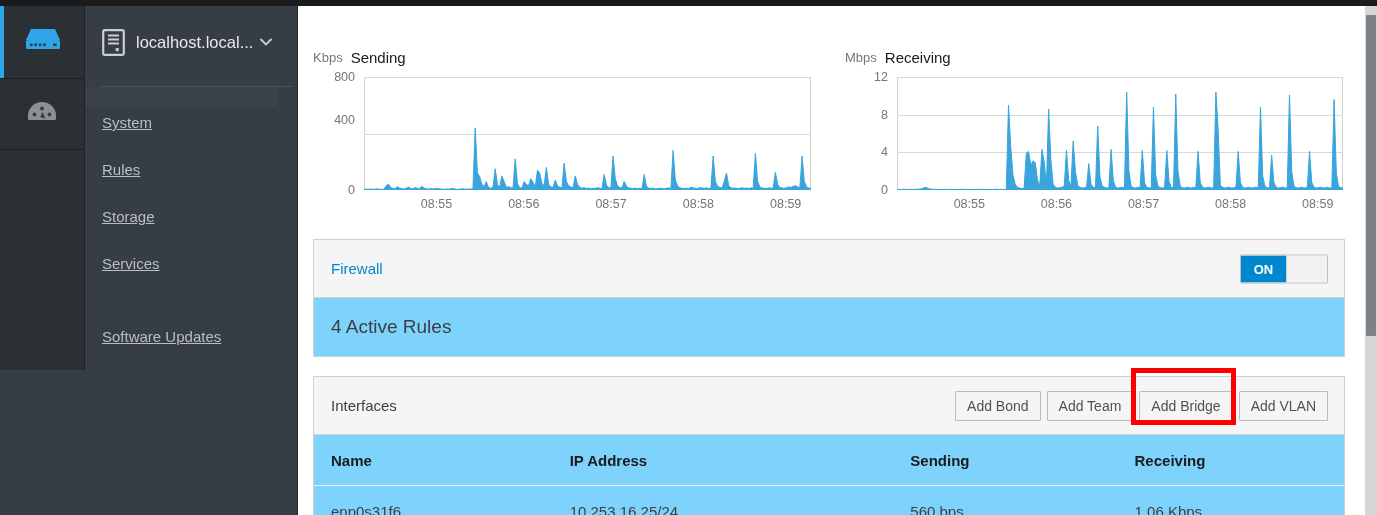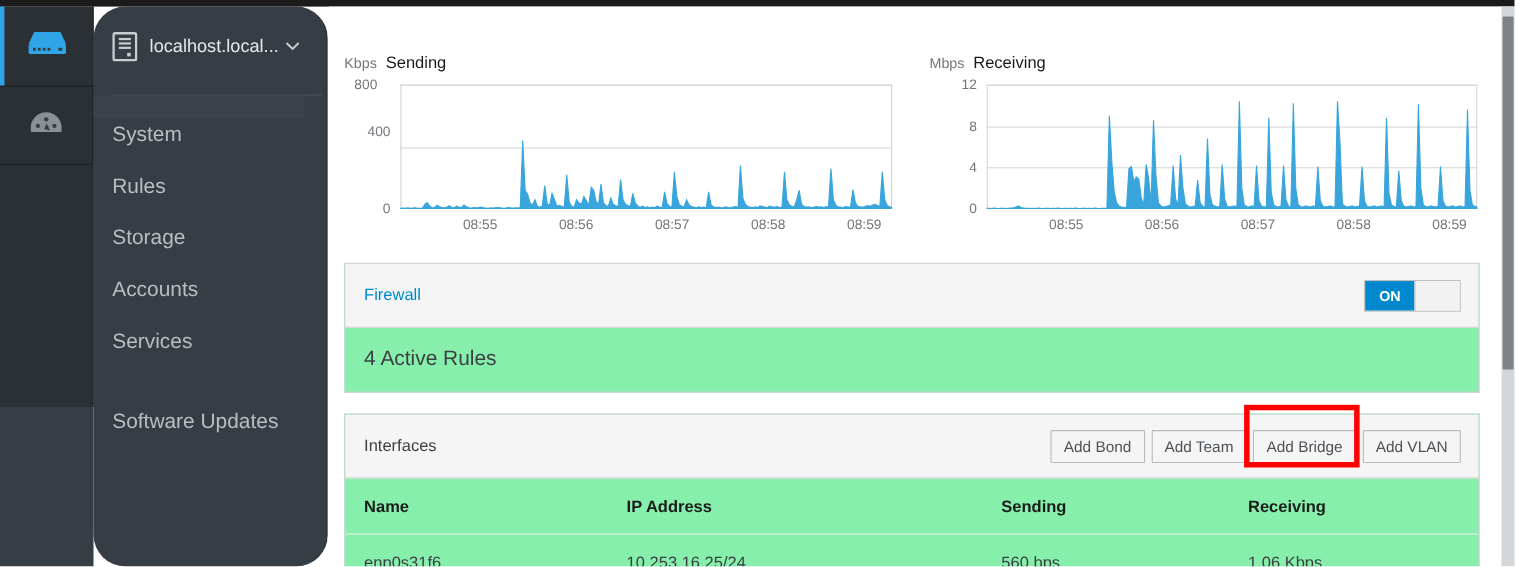--- a/index.html
+++ b/index.html
@@ -41,21 +41,20 @@
   .rail-cell-rest {
     top: 145px; height: 364px; background: #2b3035;
     border-right: 1px solid #1c2024;
   }
 
   
   .sidebar {
     position: absolute; left: 85px; top: 6px; width: 213px; height: 509px;
     background: #363d44;
     border-right: 1px solid #20262c;
-    border-radius: 29px;
   }
   .sidebar-header {
     position: absolute; left: 0; top: 0; width: 213px; height: 72px;
     display: flex; align-items: center; padding-left: 17px;
   }
   .host-icon { width: 23px; height: 27px; flex: 0 0 auto; }
   .host-label {
     color: #e6e9ec; font-size: 16.5px; margin-left: 11px;
     white-space: nowrap;
   }
@@ -68,22 +67,23 @@
   }
   .sidebar-topfade {
     position: absolute; left: 0; top: 81px; width: 192px; height: 20px;
     background: #3b4249;
   }
   .nav {
     position: absolute; left: 0; top: 93px; width: 213px;
   }
   .nav-item {
     height: 47px; display: flex; align-items: center;
-    padding-left: 17px; color: #b9bec3; font-size: 19px;
+    padding-left: 17px; color: #b9bec3; font-size: 15px;
     white-space: nowrap;
+    text-decoration: underline;
   }
   .nav-item.active {
     background: #4d555c; color: #ffffff; font-weight: bold;
   }
   .nav-gap { height: 26px; }
 
   
   .content {
     position: absolute; left: 299px; top: 6px;
     width: 1078px; height: 509px;
@@ -117,21 +117,21 @@
   }
   .xtick {
     position: absolute; color: #72767b; font-size: 12.5px;
     transform: translateX(-50%); white-space: nowrap;
   }
   .spark { position: absolute; left: 0; top: 0; }
 
   
   .card {
     position: absolute;
-    background: #86efac; border: 1px solid #d1d1d1;
+    background: #7dd3fc; border: 1px solid #d1d1d1;
   }
   .card-head {
     position: relative; height: 58px; background: #f5f5f5;
     border-bottom: 1px solid #d1d1d1;
     display: flex; align-items: center; padding: 0 17px;
   }
   .card-head-title { font-size: 15px; color: #3c3f42; }
   .card-head-title.link { color: #0088ce; }
   .card-body {
     height: 58px; display: flex; align-items: center; padding: 0 17px;
@@ -255,23 +255,20 @@
       <div class="nav-item">
         <span>System</span>
       </div>
       <div class="nav-item">
         <span>Rules</span>
       </div>
       <div class="nav-item">
         <span>Storage</span>
       </div>
       <div class="nav-item">
-        <span>Accounts</span>
-      </div>
-      <div class="nav-item">
         <span>Services</span>
       </div>
       <div class="nav-gap"></div>
       <div class="nav-item">
         <span>Software Updates</span>
       </div>
       <div class="nav-item">
         
       </div>
     </div>
@@ -285,21 +282,21 @@
         <div class="chart-head">
           <span class="chart-unit">Kbps</span>
           <span class="chart-title">Sending</span>
         </div>
         <div class="plot" id="plot-sending" style="left:51px; top:71px; width:447px; height:113px;">
           <div class="plot-frame"></div>
         <div class="ytick" style="top: 113px; right: 456px;">0</div>
             <div class="gridline" style="top: 56.5px;"></div>
             <div class="ytick" style="top: 43px; right: 456px;">400</div>
             <div class="gridline" style="top: 0px;"></div>
-            <div class="ytick" style="top: 0px; right: 468px; margin-left: 39px;">800</div>
+            <div class="ytick" style="top: 0px; right: 456px; margin-left: 39px;">800</div>
             <div class="baseline"></div>
             <div class="xtick" style="left: 72.4629px; top: 120px;">08:55</div>
             <div class="xtick" style="left: 159.768px; top: 120px;">08:56</div>
             <div class="xtick" style="left: 247.072px; top: 120px;">08:57</div>
             <div class="xtick" style="left: 334.377px; top: 120px;">08:58</div>
             <div class="xtick" style="left: 421.682px; top: 120px;">08:59</div>
             <svg class="spark" width="447" height="113">
               <polygon points="0,113 0.00,112.29 2.22,112.15 4.45,112.44 6.67,112.01 8.90,112.29 11.12,112.15 13.34,111.87 15.57,112.29 17.79,112.44 20.01,112.15 22.24,108.76 24.46,107.07 26.69,110.46 28.91,111.59 31.13,111.87 33.36,109.61 35.58,111.02 37.81,111.73 40.03,112.01 42.25,111.31 44.48,109.89 46.70,111.59 48.93,111.87 51.15,110.46 53.37,111.31 55.60,111.73 57.82,109.33 60.04,111.02 62.27,111.87 64.49,112.15 66.72,111.59 68.94,112.01 71.16,111.73 73.39,111.31 75.61,111.87 77.84,112.15 80.06,112.29 82.28,112.01 84.51,112.15 86.73,111.87 88.96,111.59 91.18,112.01 93.40,112.29 95.63,112.15 97.85,111.73 100.07,112.01 102.30,112.29 104.52,111.87 106.75,112.15 108.97,111.59 111.19,50.85 113.42,96.05 115.64,99.58 117.87,107.35 120.09,109.47 122.31,104.53 124.54,110.46 126.76,111.31 128.99,110.17 131.21,91.81 133.43,108.06 135.66,109.89 137.88,98.88 140.10,104.53 142.33,110.46 144.55,109.61 146.78,110.74 149.00,111.02 151.22,81.92 153.45,106.64 155.67,110.46 157.90,111.31 160.12,104.53 162.34,107.35 164.57,108.76 166.79,101.70 169.01,105.23 171.24,109.89 173.46,93.22 175.69,96.05 177.91,106.22 180.13,108.76 182.36,90.40 184.58,107.35 186.81,109.89 189.03,110.46 191.25,103.11 193.48,108.76 195.70,110.17 197.93,111.02 200.15,86.16 202.37,104.53 204.60,108.76 206.82,109.89 209.04,110.74 211.27,98.88 213.49,107.35 215.72,110.17 217.94,111.31 220.16,110.46 222.39,111.59 224.61,111.02 226.84,111.87 229.06,111.31 231.28,111.59 233.51,110.46 235.73,111.31 237.96,111.87 240.18,97.46 242.40,108.06 244.63,110.46 246.85,111.31 249.07,79.10 251.30,101.70 253.52,108.76 255.75,110.46 257.97,111.02 260.19,104.53 262.42,109.33 264.64,110.74 266.87,111.31 269.09,111.59 271.31,111.02 273.54,111.73 275.76,111.31 277.99,111.87 280.21,97.46 282.43,109.33 284.66,111.02 286.88,111.59 289.10,111.31 291.33,111.87 293.55,111.59 295.78,111.02 298.00,111.73 300.22,111.87 302.45,111.31 304.67,110.74 306.90,111.59 309.12,73.45 311.34,103.11 313.57,108.76 315.79,110.74 318.01,111.31 320.24,111.59 322.46,111.02 324.69,111.73 326.91,110.17 329.13,110.74 331.36,111.31 333.58,111.59 335.81,110.46 338.03,111.02 340.25,111.31 342.48,110.74 344.70,111.59 346.93,111.02 349.15,79.10 351.37,104.53 353.60,109.33 355.82,110.46 358.04,111.02 360.27,104.53 362.49,96.05 364.72,108.76 366.94,110.74 369.16,111.31 371.39,111.02 373.61,111.59 375.84,111.31 378.06,110.74 380.28,111.31 382.51,111.02 384.73,111.59 386.96,110.74 389.18,111.31 391.40,76.28 393.63,104.53 395.85,109.89 398.07,111.02 400.30,111.31 402.52,111.59 404.75,110.74 406.97,111.31 409.19,111.02 411.42,95.34 413.64,107.35 415.87,110.46 418.09,111.02 420.31,111.31 422.54,110.74 424.76,109.89 426.99,110.46 429.21,109.33 431.43,108.76 433.66,109.89 435.88,110.46 438.10,79.10 440.33,104.53 442.55,109.89 444.78,111.02 447.00,111.59 447,113" fill="#39a5dc" stroke="#39a5dc" stroke-width="1"></polygon>
             </svg>
           </div>

